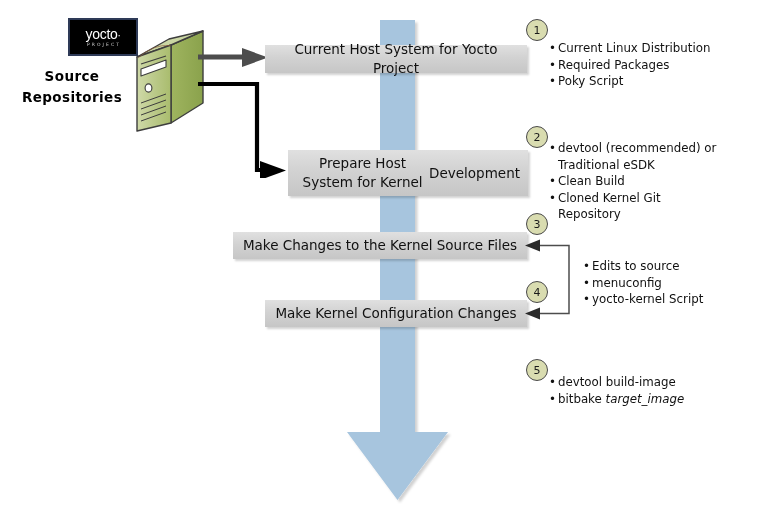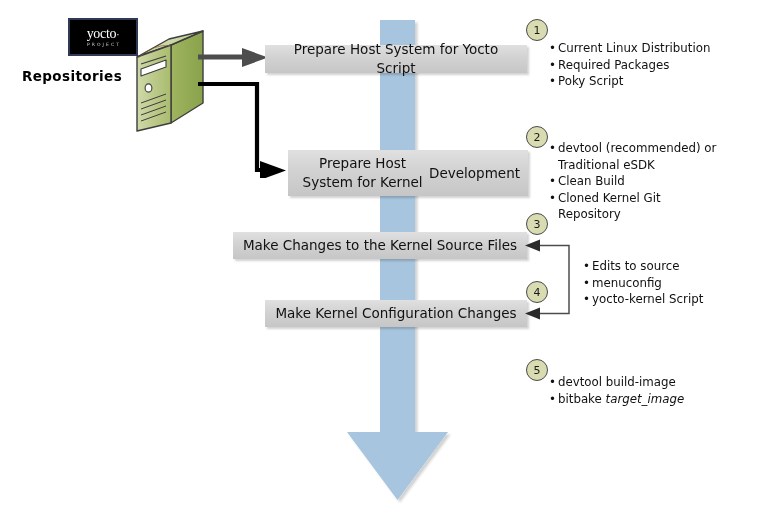--- a/index.html
+++ b/index.html
@@ -29,21 +29,21 @@
     display: flex;
     flex-direction: column;
     align-items: center;
     justify-content: center;
     line-height: 1;
   }
   .logo-word {
     color: #ffffff;
     font-size: 14px;
     letter-spacing: -0.3px;
-    font-family: Liberation Serif, serif;
+    font-family: Liberation Sans, sans-serif;
   }
   .logo-word .dot { font-size: 10px; }
   .logo-sub {
     color: #cfcfcf;
     font-size: 4.5px;
     letter-spacing: 2.1px;
     margin-top: 2px;
     padding-left: 2px;
   }
 
@@ -132,20 +132,21 @@
   </svg>
 
   <div class="abs logo-box">
     <div class="logo-word">
       <span>yocto</span><span class="dot">·</span>
     </div>
     <div class="logo-sub">PROJECT</div>
   </div>
 
   <div class="abs src-label">
+    <div>Source</div>
     <div>Repositories</div>
   </div>
 
 
   <svg class="abs server" width="76" height="110">
     <defs>
       <linearGradient id="srvFront" x1="0" y1="0" x2="1" y2="0">
         <stop offset="0%" stop-color="#cfd9a8"></stop>
         <stop offset="55%" stop-color="#b9c887"></stop>
         <stop offset="100%" stop-color="#a9bc6d"></stop>
@@ -183,21 +184,21 @@
     <path d="M 0 12 L 48 12" stroke="#4d4d4d" stroke-width="5" fill="none"></path>
     <path d="M 44 3 L 70 12.5 L 44 22 Z" fill="#4d4d4d"></path>
   </svg>
 
   <svg class="abs" style="left:198px; top:80px;" width="90" height="98">
     <path d="M 0 4 L 59 4 L 59 90 L 68 90" stroke="#000000" stroke-width="4.2" fill="none"></path>
     <path d="M 62 81 L 88 90.5 L 62 100 Z" fill="#000000"></path>
   </svg>
 
   <div class="abs pbox" style="left:265px; top:45px; width:262px; height:28px;">
-    <span>Prepare Host System for Yocto Script</span>
+    <span>Current Host System for Yocto Project</span>
   </div>
 
   <div class="abs pbox" style="left:288px; top:150px; width:240px; height:46px; ">
     <span>Prepare Host System for Kernel</span>
     <span>Development</span>
   </div>
 
   <div class="abs pbox" style="left:233px; top:232px; width:294px; height:27px;">
     <span>Make Changes to the Kernel Source Files</span>
   </div>

